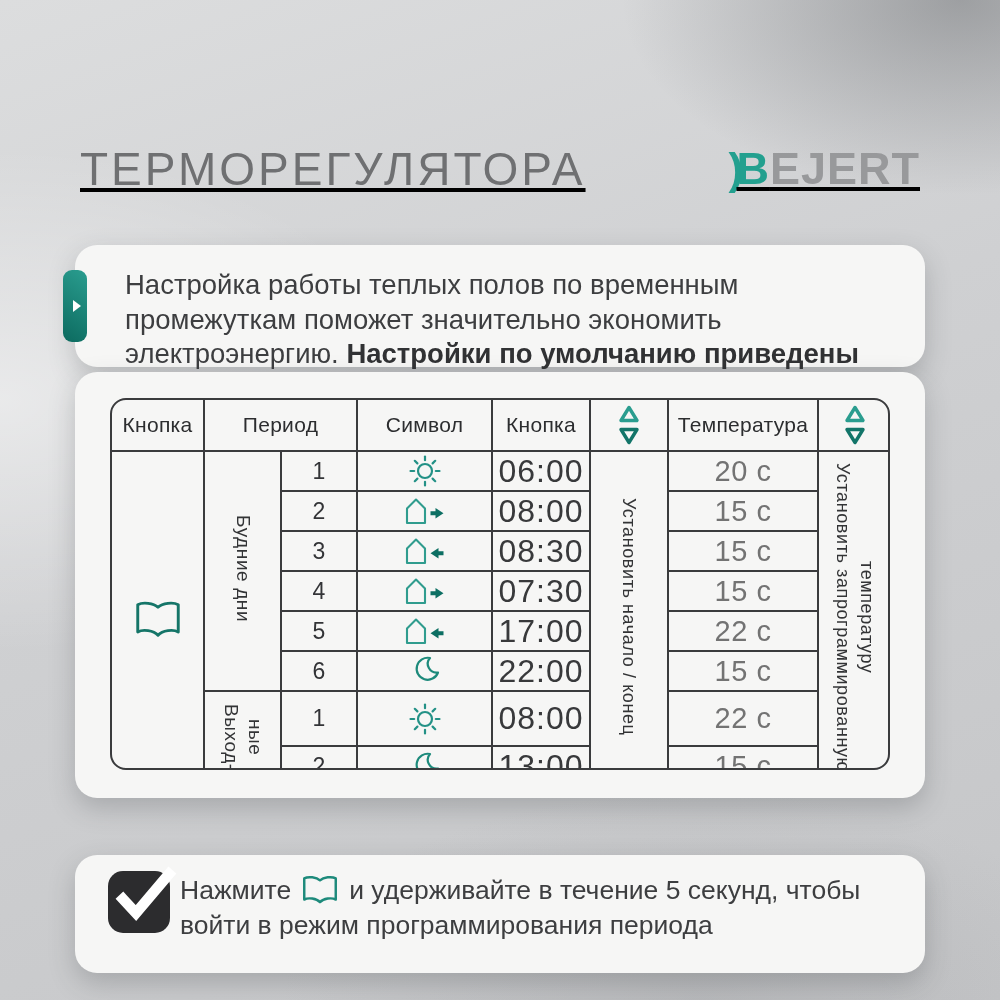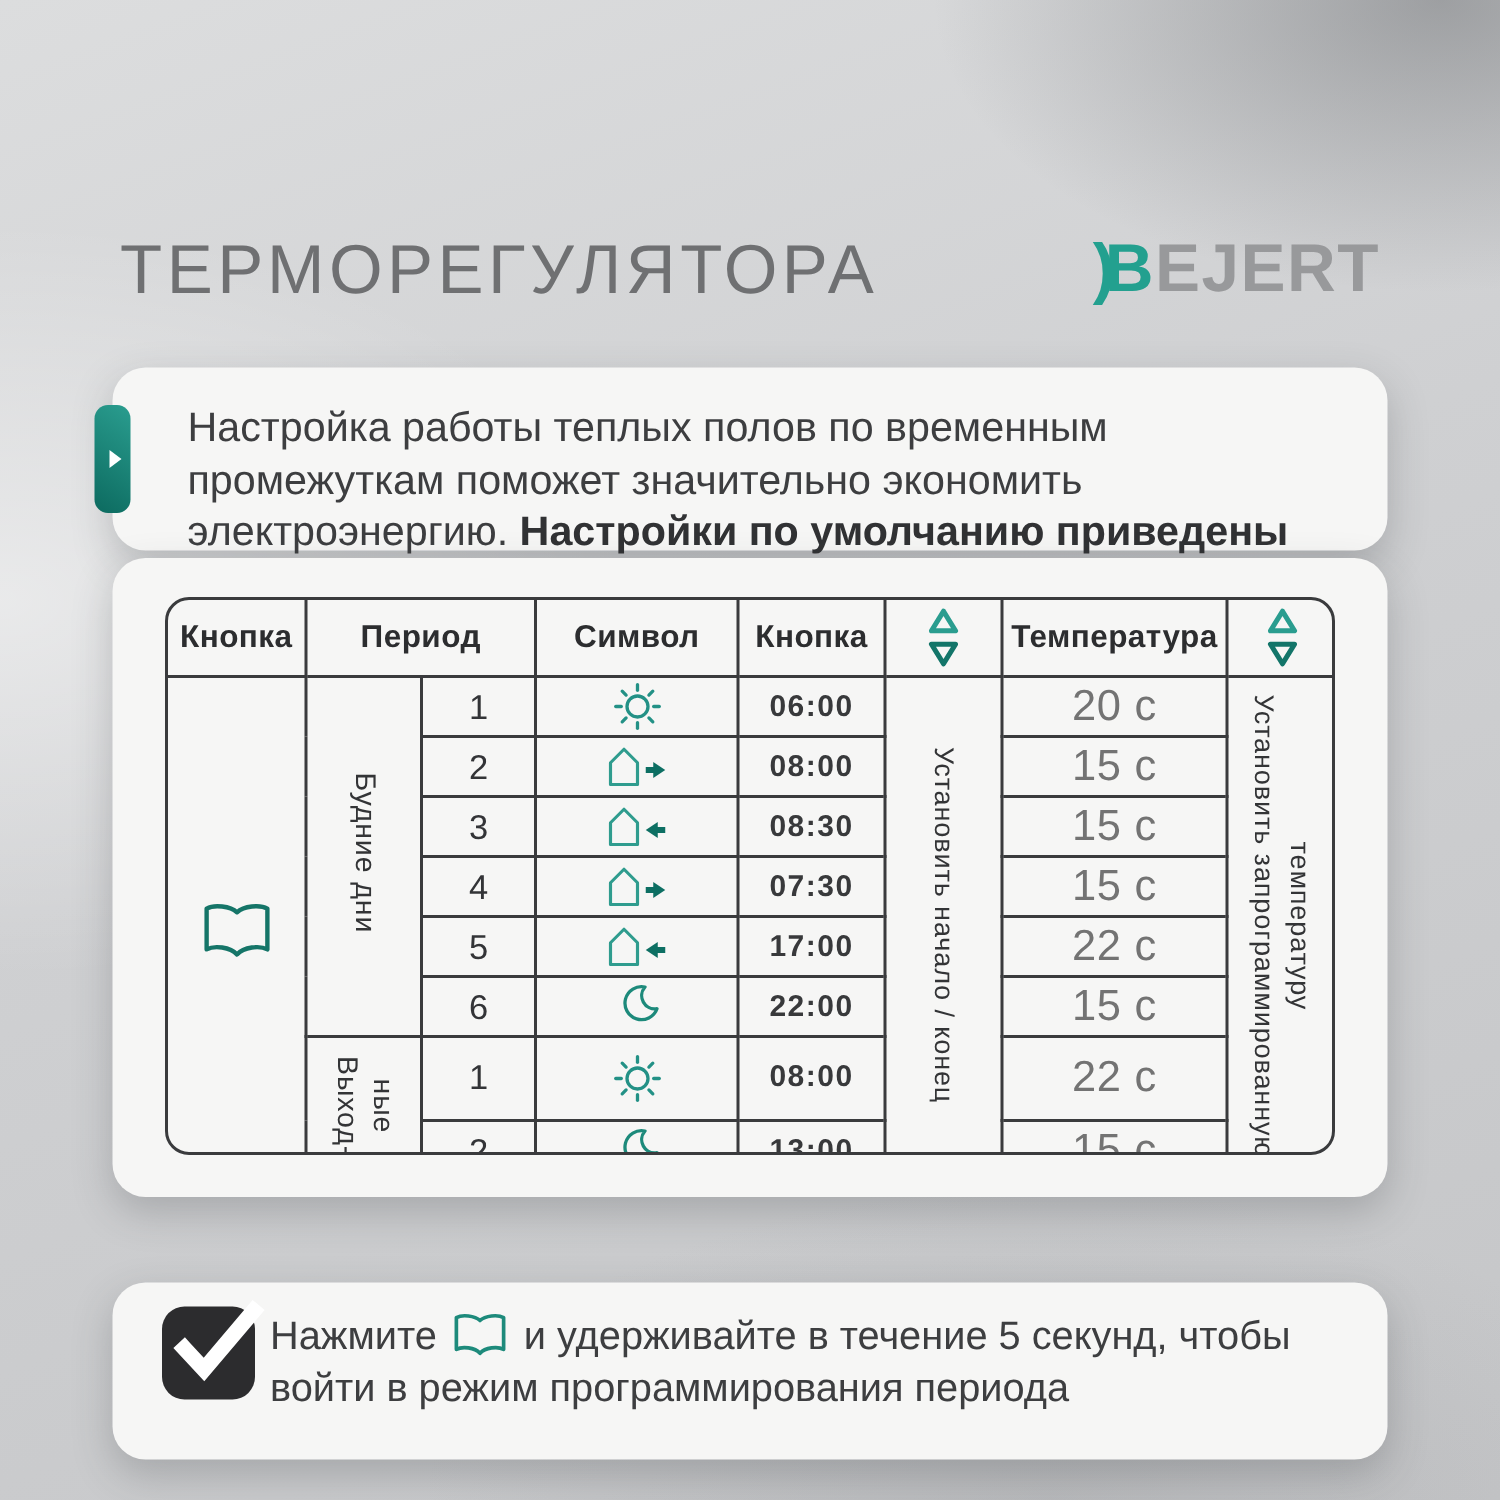--- a/index.html
+++ b/index.html
@@ -12,22 +12,22 @@
       radial-gradient(ellipse 700px 420px at 0% 40%, rgba(255,255,255,.50), rgba(255,255,255,0) 60%),
       radial-gradient(ellipse 600px 300px at 70% 100%, rgba(120,122,126,.18), rgba(120,122,126,0) 70%),
       linear-gradient(160deg,#dcddde 0%,#cfd0d2 45%,#c5c6c8 100%);
   }
   
   .title {
     position:absolute; left:77px; top:30px;
     font-size:118px; font-weight:700; line-height:1; letter-spacing:0px; color:#4a4a4c;
   }
   .subtitle-row {
-    position:absolute; left:80px; top:152px; width:840px;
-    display:flex; justify-content:space-between; align-items:center;
+    position:absolute; left:80px; top:142px; width:840px;
+    display:flex; justify-content:space-between; align-items:center;text-decoration:underline;
   }
   .subtitle { font-size:46px; font-weight:500; letter-spacing:3px; color:#6f7072; }
   .logo { font-size:45px; font-weight:700; letter-spacing:1px; white-space:nowrap; }
   .logo .mark   { color:#23a08f; margin-right:-8px; }
   .logo .accent { color:#23a08f; }
   .logo .rest   { color:#98999b; }
   
   .card {
     position:absolute; left:75px; width:850px; background:#f6f6f5;
     border-radius:22px; box-shadow:0 10px 26px rgba(60,62,68,.25);
@@ -51,23 +51,23 @@
   
   .tbl-wrap {
     position:absolute; left:35px; top:26px; width:780px; height:372px;
     border:2.5px solid #3a3b3d; border-radius:16px; overflow:hidden; background:#f6f6f5;
   }
   table { border-collapse:collapse; table-layout:fixed;
           width:calc(100% + 4px); height:calc(100% + 4px); margin:-2px; }
   th,td { border:2px solid #3a3b3d; padding:0; text-align:center; vertical-align:middle; }
   tr.hrow { height:52px; }
   tr.brow { height:40px; }
-  th { font-size:21px; font-weight:700; color:#2c2d2f; letter-spacing:.3px; }
+  th { font-size:21px; font-weight:400; color:#2c2d2f; letter-spacing:.3px; }
   td.num  { font-size:23px; font-weight:400; color:#333437; }
-  td.time { font-size:20px; font-weight:700; color:#38393b; letter-spacing:1px; }
+  td.time { font-size:32px; font-weight:400; color:#38393b; letter-spacing:1px; }
   td.temp { font-size:29px; font-weight:400; color:#737373; letter-spacing:.5px; }
   .vert {
     writing-mode:vertical-lr; text-orientation:mixed; display:inline-block;
     font-size:18px; font-weight:500; color:#333436; letter-spacing:.6px; line-height:24px;
   }
   .vert.group  { font-size:19px; }
   .vert.wide   { height:330px; }
   .vert.wk     { max-height:76px; }
   svg { display:block; margin:0 auto; }
   .inline-book { display:inline-block; vertical-align:-7px; margin:0 8px; }

